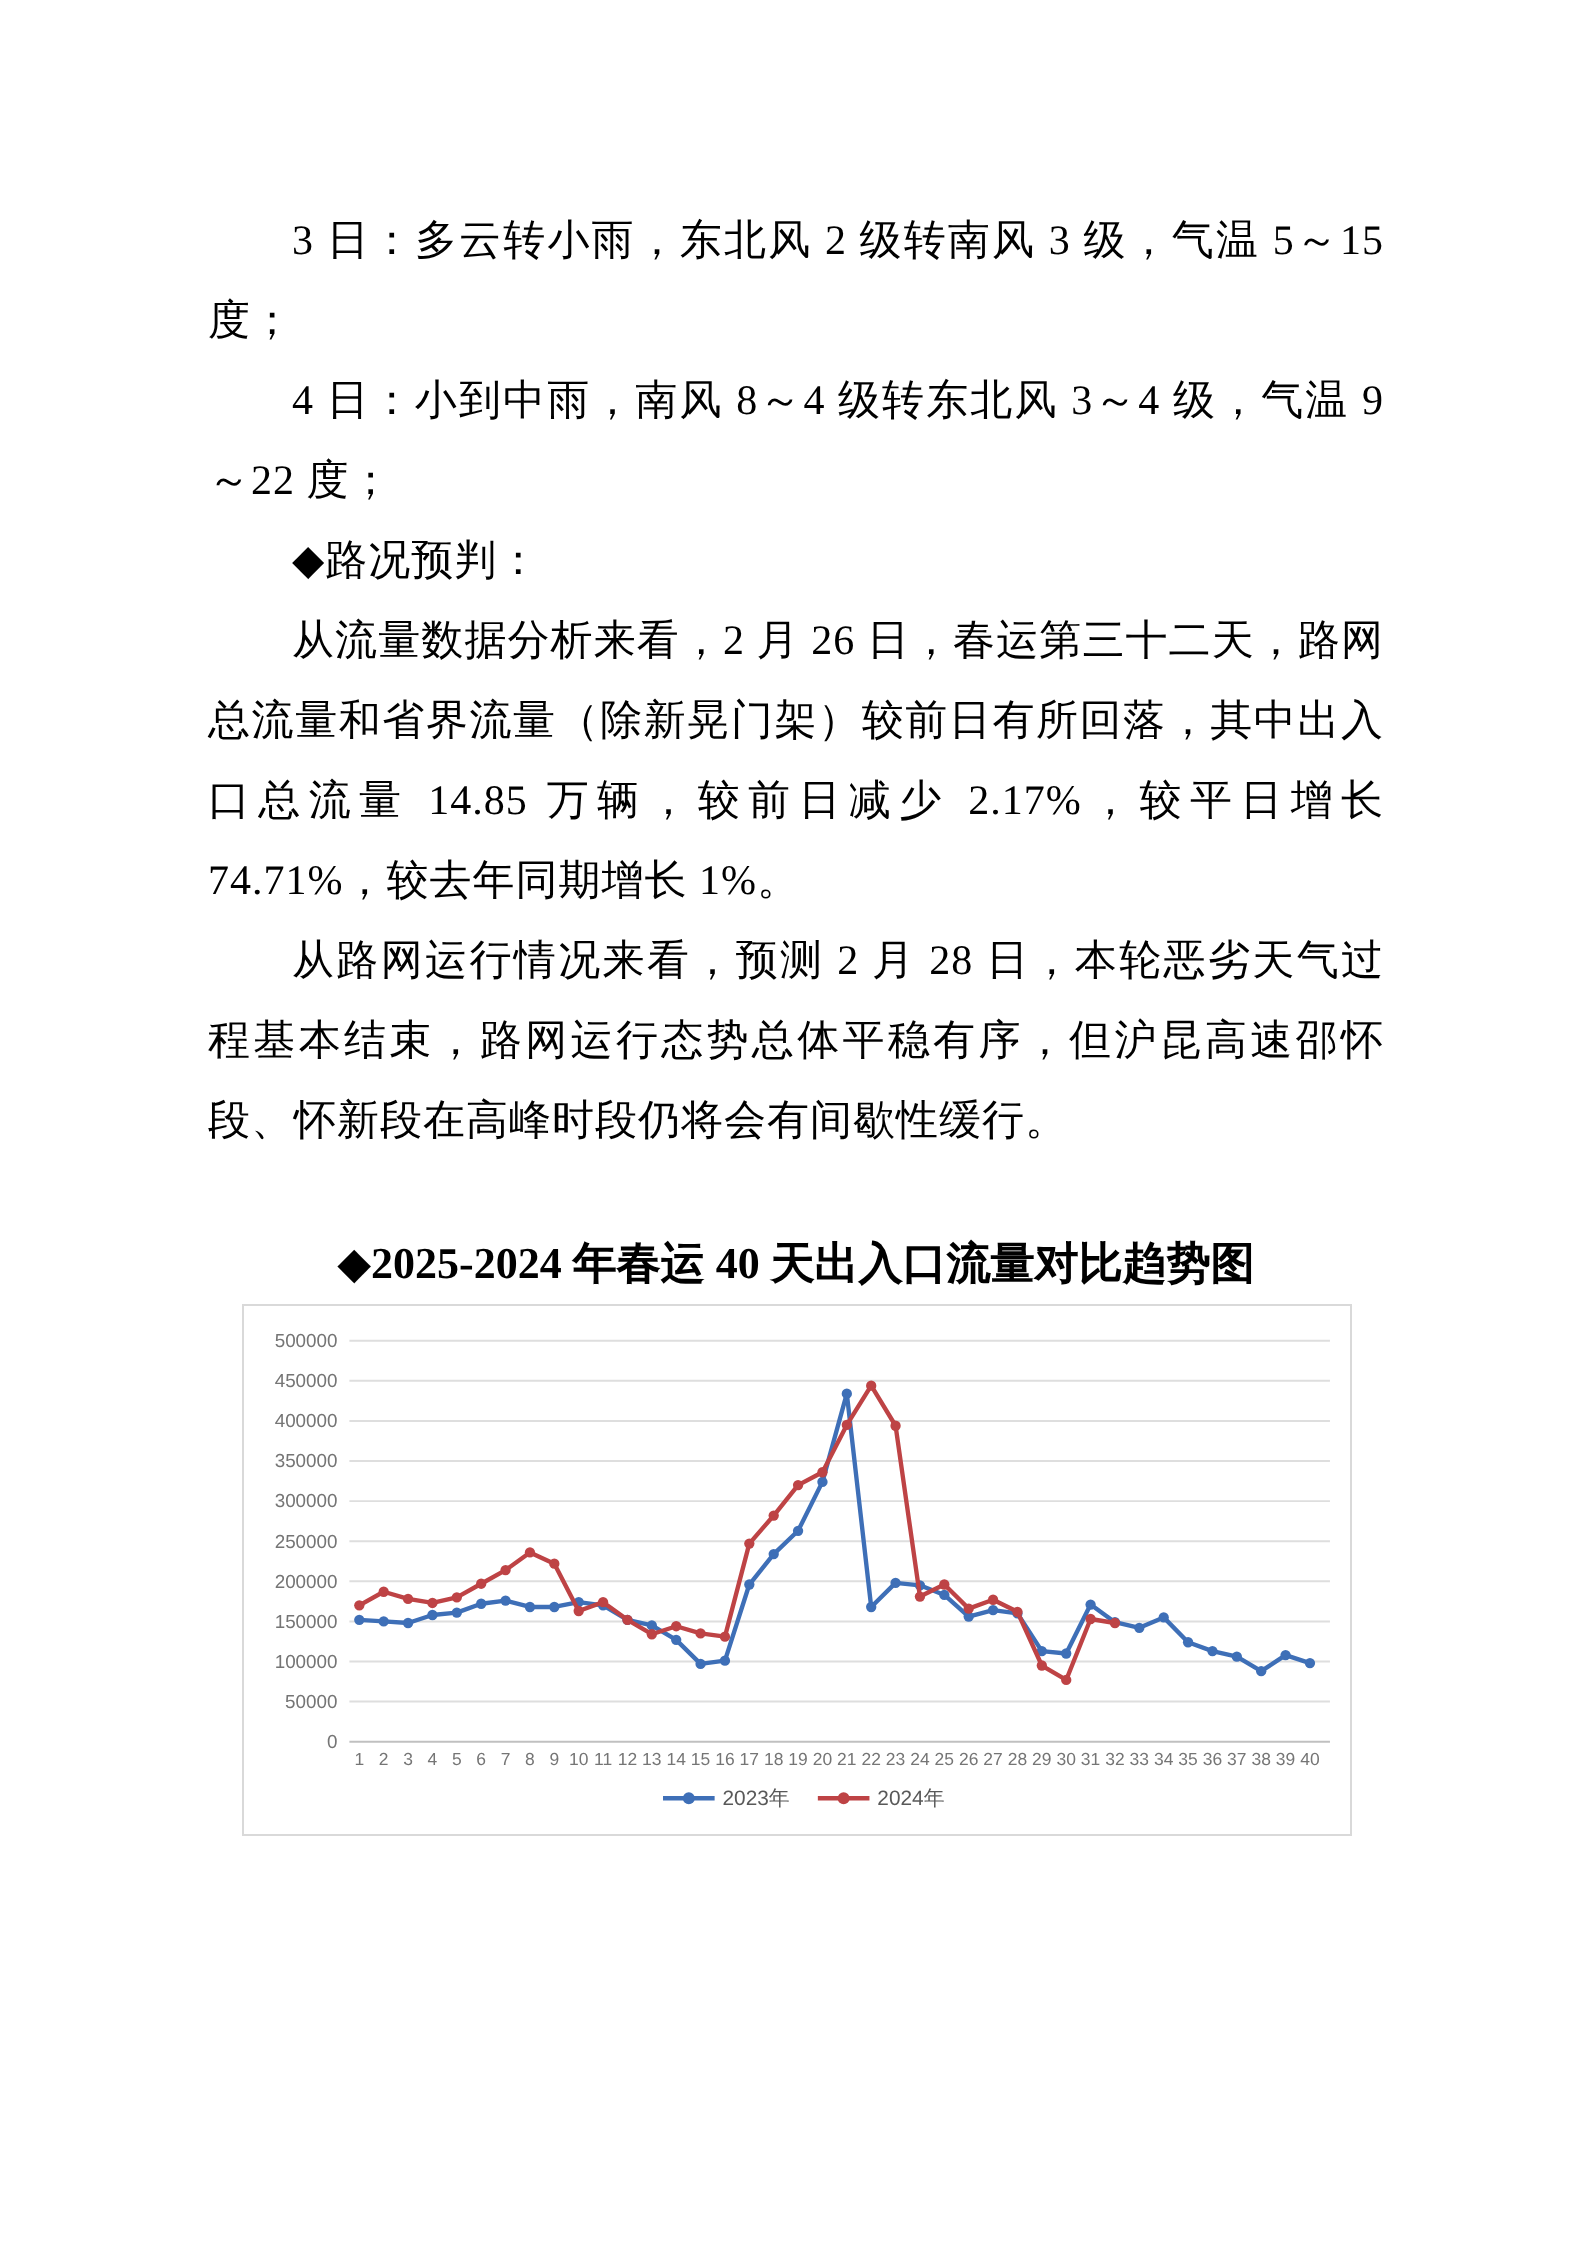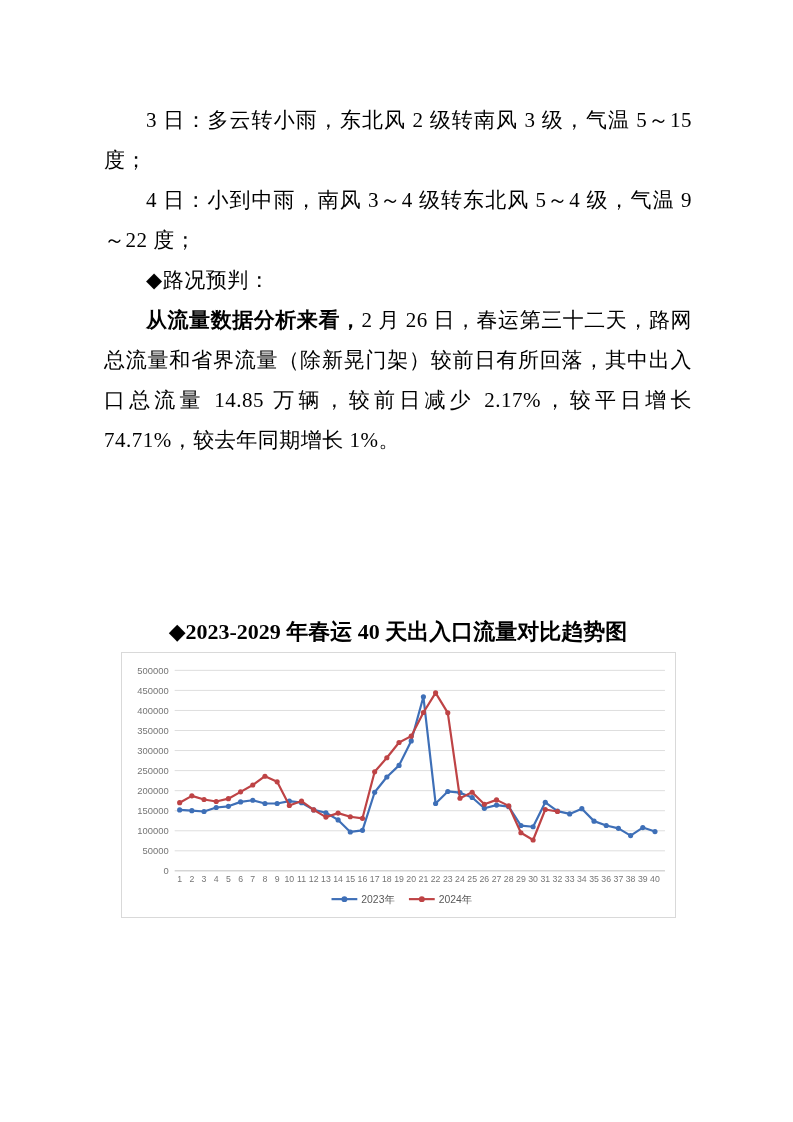--- a/index.html
+++ b/index.html
@@ -18,21 +18,21 @@
   }
   .para {
     margin:0;
     font-size:21px;
     line-height:40px;
     text-align:justify;
     text-justify:inter-ideograph;
     text-indent:2em;
     letter-spacing:0.5px;
   }
-  .para b { font-weight:bold; }
+  .para b { font-weight:normal; }
   .bold { font-weight:normal; }
   .chart-heading {
     position:absolute;
     left:104px; width:588px; top:612px;
     margin:0;
     font-size:22px;
     line-height:40px;
     font-weight:bold;
     text-align:center;
   }
@@ -46,26 +46,27 @@
   }
   .chart-box svg { display:block; width:100%; height:100%; }
   #chart-svg text { font-family:"Liberation Sans","DejaVu Sans",sans-serif; }
 </style>
 </head>
 <body>
 
 <div class="page">
   <div class="content">
     <p class="para">3 日：多云转小雨，东北风 2 级转南风 3 级，气温 5～15 度；</p>
-    <p class="para">4 日：小到中雨，南风 3～4 级转东北风 5～4 级，气温 9～22 度；</p>
+    <p class="para">4 日：小到中雨，南风 8～4 级转东北风 3～4 级，气温 9～22 度；</p>
     <p class="para bold">◆路况预判：</p>
     <p class="para"><b>从流量数据分析来看，</b><span>2 月 26 日，春运第三十二天，路网总流量和省界流量（除新晃门架）较前日有所回落，其中出入口总流量 14.85 万辆，较前日减少 2.17%，较平日增长 74.71%，较去年同期增长 1%。</span></p>
+    <p class="para"><b>从路网运行情况来看，</b><span>预测 2 月 28 日，本轮恶劣天气过程基本结束，路网运行态势总体平稳有序，但沪昆高速邵怀段、怀新段在高峰时段仍将会有间歇性缓行。</span></p>
   </div>
 
-  <p class="chart-heading">◆2023-2029 年春运 40 天出入口流量对比趋势图</p>
+  <p class="chart-heading">◆2025-2024 年春运 40 天出入口流量对比趋势图</p>
 
   <div class="chart-box">
     <svg id="chart-svg" viewBox="0 0 555 266">
         <g>
           <line x1="52" x2="546" y1="219.5" y2="219.5" stroke="#C0C0C0" stroke-width="1"></line>
           <line x1="52" x2="546" y1="199.3" y2="199.3" stroke="#DEDEDE" stroke-width="1"></line>
           <line x1="52" x2="546" y1="179.1" y2="179.1" stroke="#DEDEDE" stroke-width="1"></line>
           <line x1="52" x2="546" y1="158.9" y2="158.9" stroke="#DEDEDE" stroke-width="1"></line>
           <line x1="52" x2="546" y1="138.7" y2="138.7" stroke="#DEDEDE" stroke-width="1"></line>
           <line x1="52" x2="546" y1="118.5" y2="118.5" stroke="#DEDEDE" stroke-width="1"></line>

